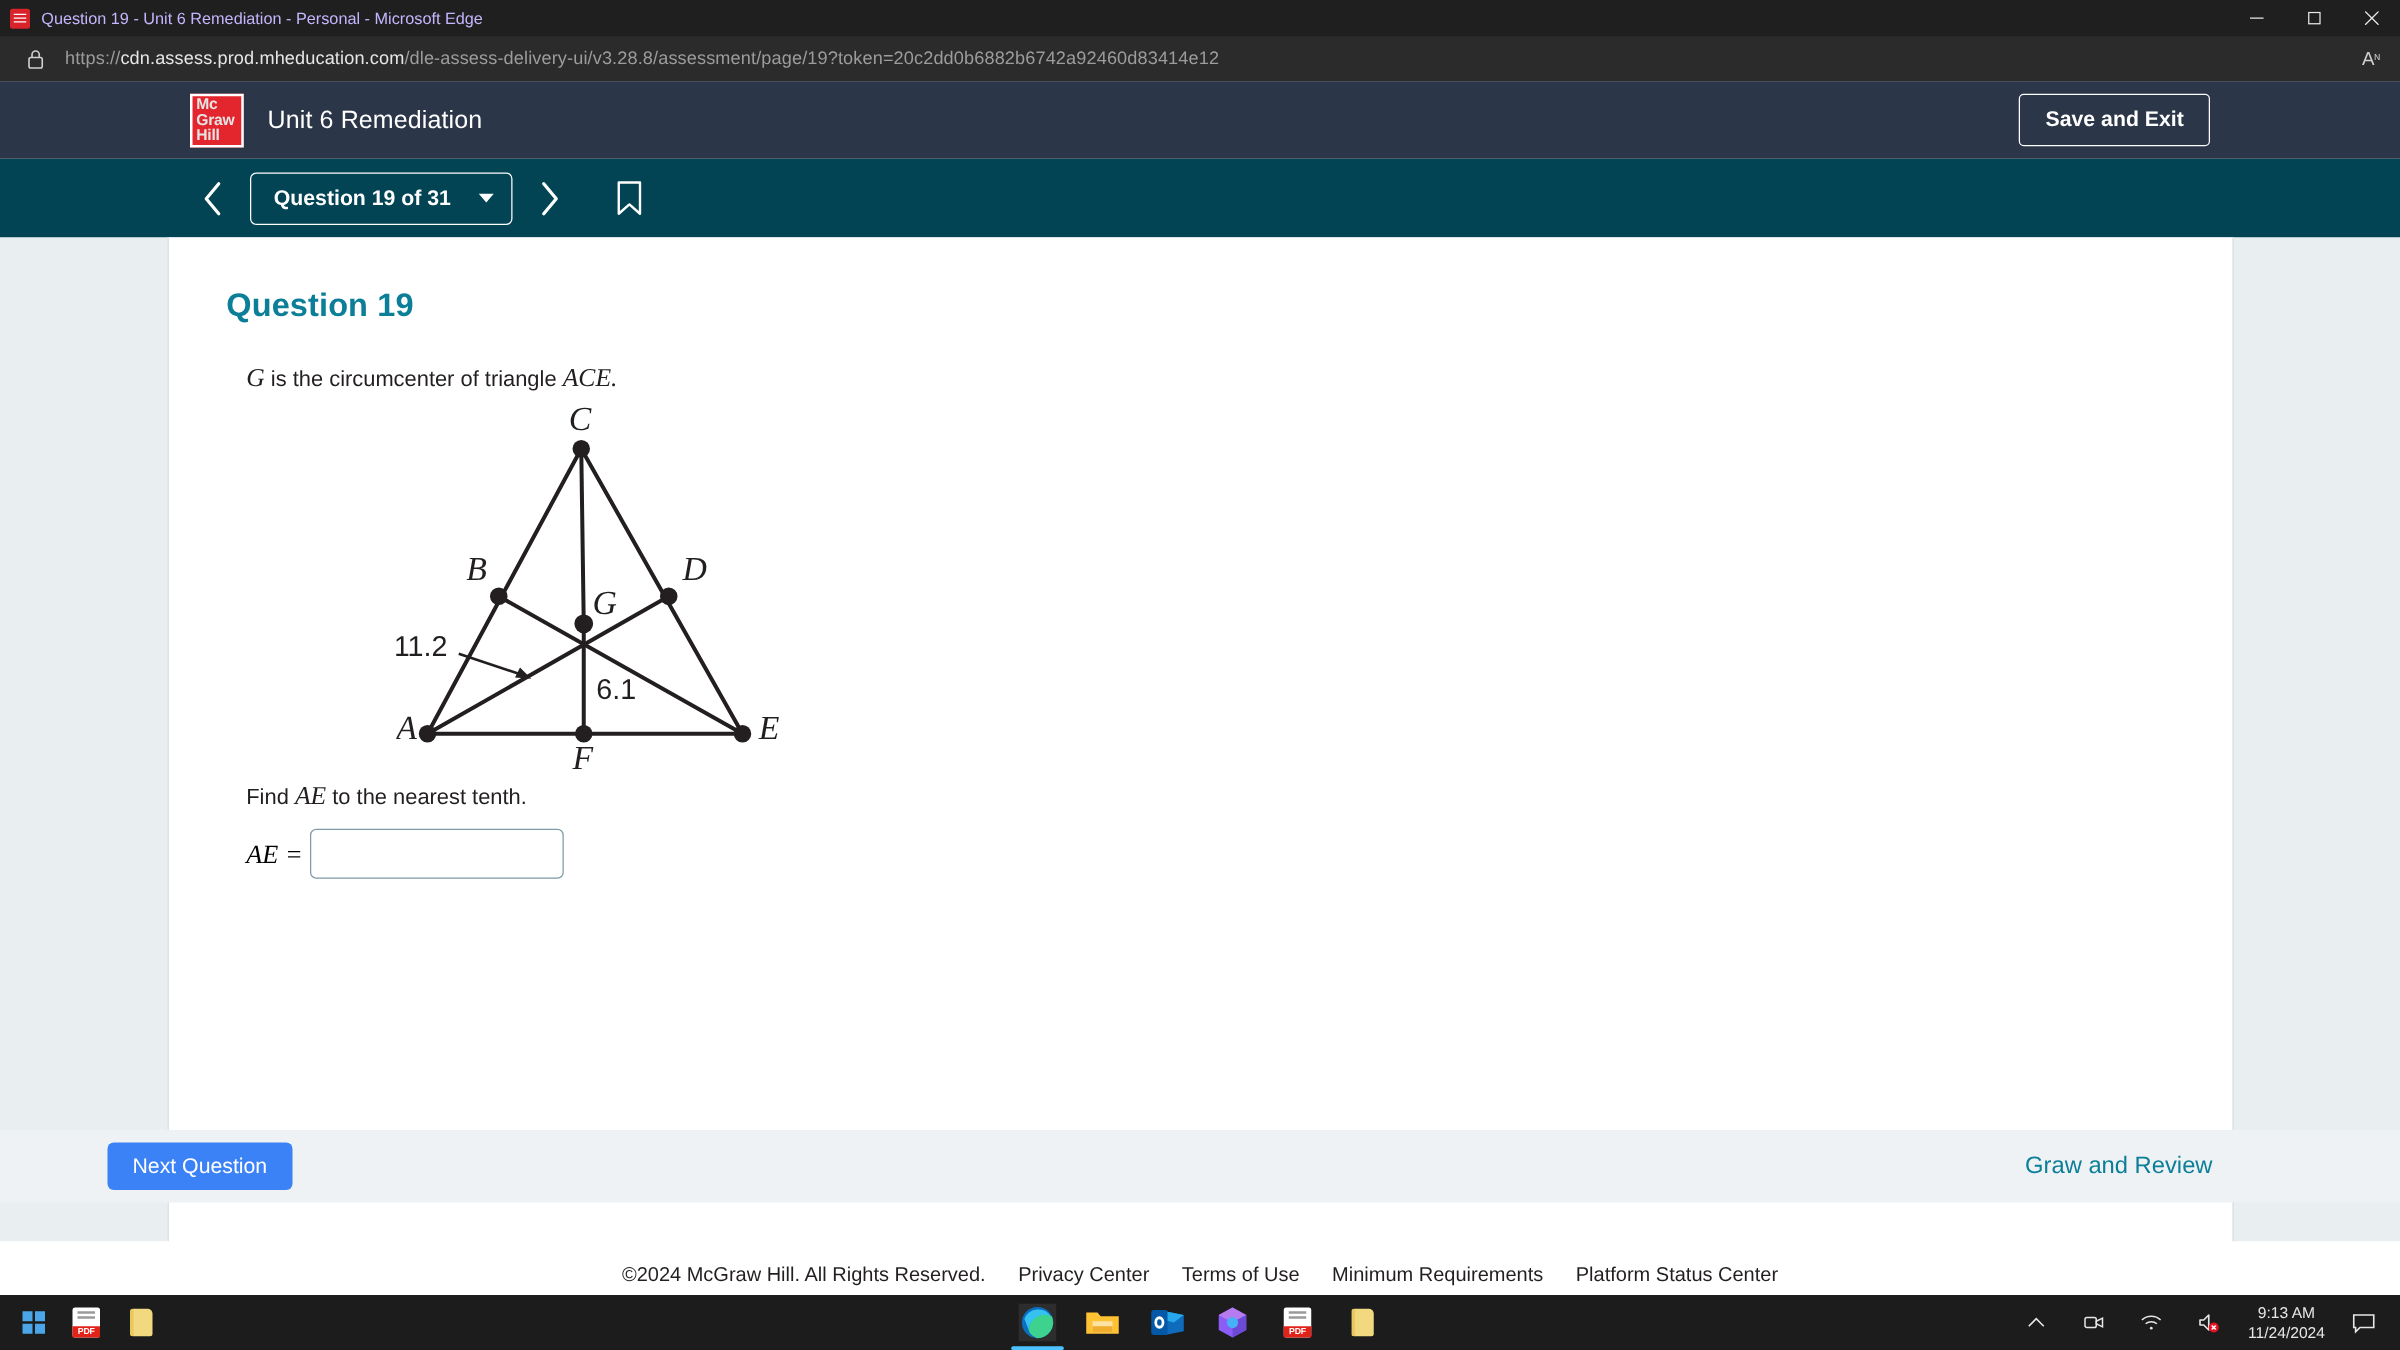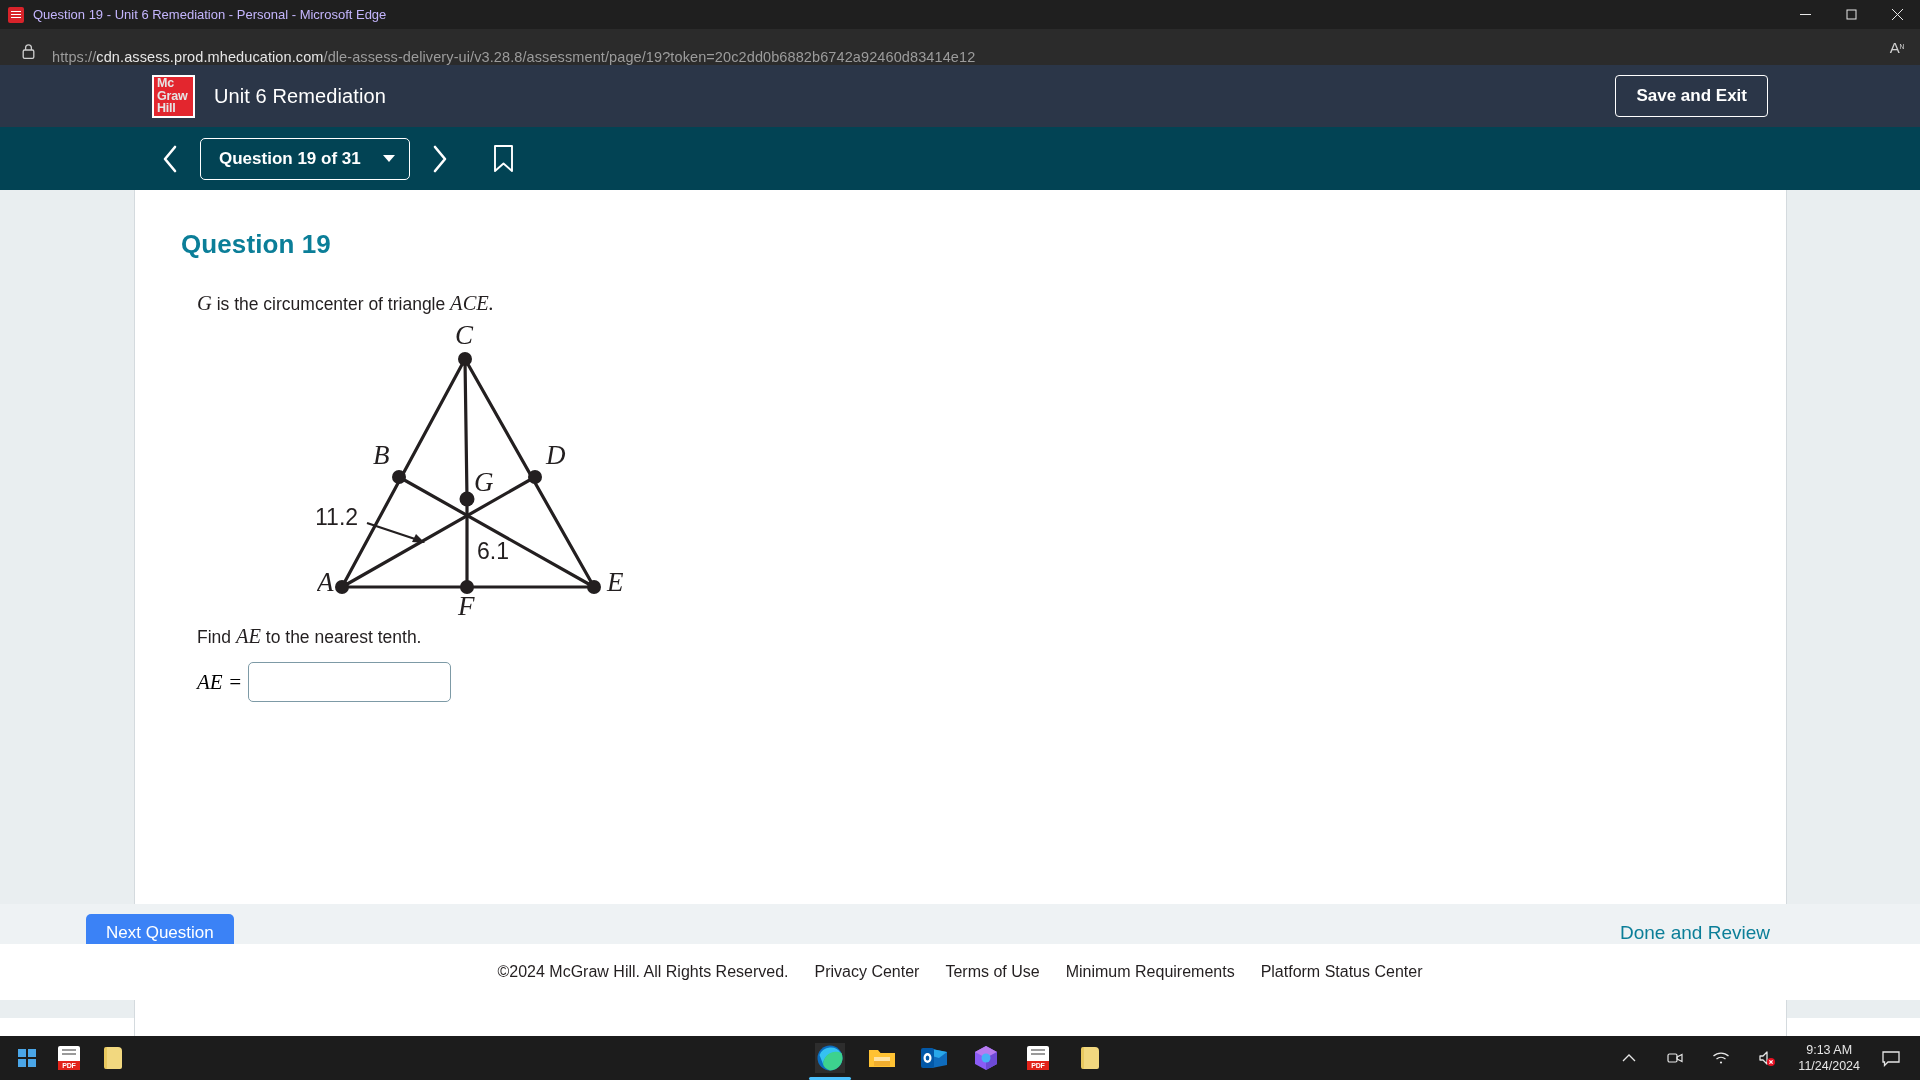--- a/index.html
+++ b/index.html
@@ -27,21 +27,21 @@
     color: #c4b5fd; font-size: 13px; white-space: nowrap;
   }
   .win-btns { position: absolute; right: 0; top: 0; display: flex; height: 29px; }
   .win-btn {
     width: 46px; height: 29px; display: flex; align-items: center; justify-content: center;
     color: #e8e8e8;
   }
   .win-btn svg { display: block; }
 
   .urlbar {
-    height: 36px; background: #2b2b2b; display: flex; align-items: flex-end;
+    height: 36px; background: #2b2b2b; display: flex; align-items: center;
     padding: 0 14px; position: relative;
   }
   .lock {
     width: 28px; height: 28px; display: flex; align-items: center; justify-content: center;
     flex: 0 0 auto; color: #cfcfcf;
   }
   .url-text {
     font-size: 14.5px; color: #9c9c9c; margin-left: 10px; white-space: nowrap;
     letter-spacing: .1px;
   }
@@ -147,21 +147,21 @@
     margin-left: 86px; background: #3b82f6; color: #fff; border: none;
     border-radius: 5px; font-size: 17px; padding: 9px 20px;
     font-family: inherit; cursor: pointer;
   }
   .done-btn {
     position: absolute; right: 140px; background: transparent; border: none;
     color: #0b7e98; font-size: 19px; font-family: inherit; cursor: pointer;
     padding: 6px 10px;
   }
   .legal {
-    position: absolute; left: 0; top: 754px; width: 1920px; height: 56px;
+    position: absolute; left: 0; top: 803px; width: 1920px; height: 56px;
     background: #fff; display: flex; align-items: center; justify-content: center;
     gap: 26px; font-size: 16px; color: #231f20;
   }
   .legal a { color: #231f20; cursor: pointer; }
 
   
   .taskbar {
     position: absolute; left: 0; top: 1036px; width: 1920px; height: 44px;
     background: #1c1c1c; display: flex; align-items: center;
   }
@@ -329,21 +329,21 @@
       <div class="findline"><span>Find </span><span class="mvar">AE</span><span> to the nearest tenth.</span></div>
 
       <div class="answer-row">
         <span class="answer-label">AE =</span>
         <input class="answer-input" type="text" value="" style="">
       </div>
     </div>
 
     <div class="footer-bar">
       <button class="next-btn">Next Question</button>
-      <button class="done-btn">Done and Review</button>
+      <button class="done-btn">Graw and Review</button>
     </div>
 
     <div class="legal">
       <span>©2024 McGraw Hill. All Rights Reserved.</span>
       <a>Privacy Center</a>
       <a>Terms of Use</a>
       <a>Minimum Requirements</a>
       <a>Platform Status Center</a>
     </div>
   </div>

